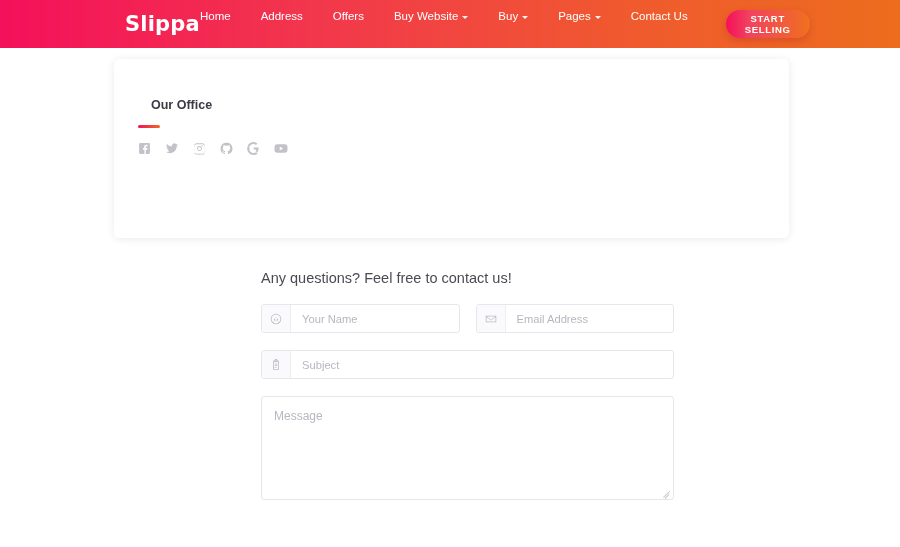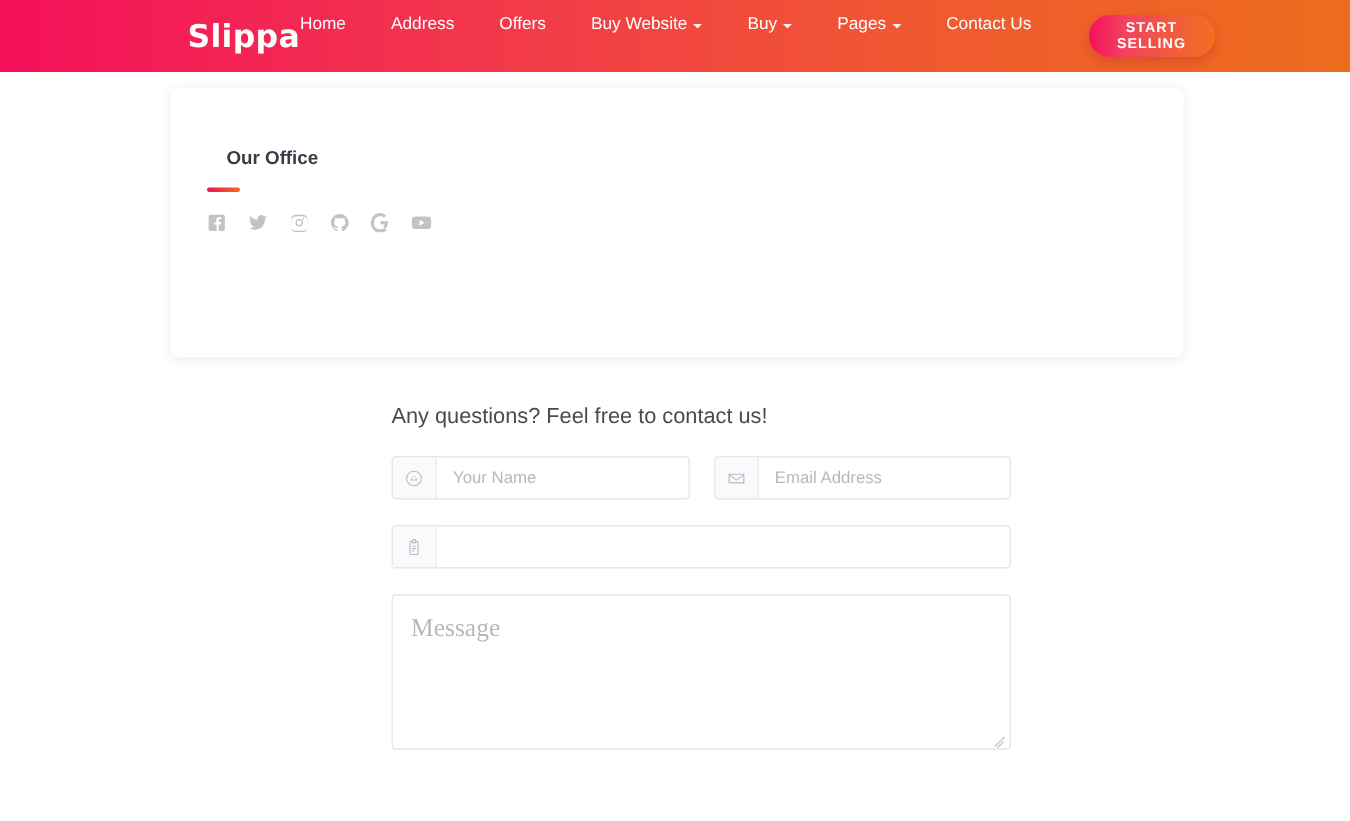--- a/index.html
+++ b/index.html
@@ -170,24 +170,24 @@
     background: #fff;
     height: 104px;
   }
   .textarea-wrap textarea {
     width: 100%;
     height: 100%;
     border: none;
     outline: none;
     resize: none;
     padding: 12px 12px;
-    font-size: 17px;
+    font-size: 12px;
     color: #555;
     background: transparent;
-    font-family: Liberation Serif, serif;
+    font-family: Liberation Sans, sans-serif;
   }
   .textarea-wrap textarea::placeholder { color: #b7b7bf; }
   .grip {
     position: absolute;
     right: 2px; bottom: 2px;
     width: 11px; height: 11px;
     pointer-events: none;
   }
   .grip i {
     position: absolute;
@@ -309,20 +309,21 @@
     </div>
   </div>
 
   <div class="row">
     <div class="field">
       <span class="ic">
         <svg width="12" height="12" viewBox="0 0 24 24">
             <path d="M16 3h-1.2a2.8 2.8 0 0 0-5.6 0H8a2 2 0 0 0-2 2v15a2 2 0 0 0 2 2h8a2 2 0 0 0 2-2V5a2 2 0 0 0-2-2zm-4-.7a1.3 1.3 0 1 1 0 2.6 1.3 1.3 0 0 1 0-2.6zM16.5 20a.5.5 0 0 1-.5.5H8a.5.5 0 0 1-.5-.5V5a.5.5 0 0 1 .5-.5h1v1.2c0 .33.27.6.6.6h4.8c.33 0 .6-.27.6-.6V4.5h1a.5.5 0 0 1 .5.5v15zM9.5 9.5h5V11h-5V9.5zm0 3.2h5v1.5h-5v-1.5zm0 3.2h3.2v1.5H9.5v-1.5z"></path>
           </svg>
       </span>
+      <input type="text" placeholder="Subject" style="">
     </div>
   </div>
 
   <div class="textarea-wrap">
     <textarea placeholder="Message" style=""></textarea>
     <span class="grip">
         <i></i>
         <i></i>
       </span>
   </div>

